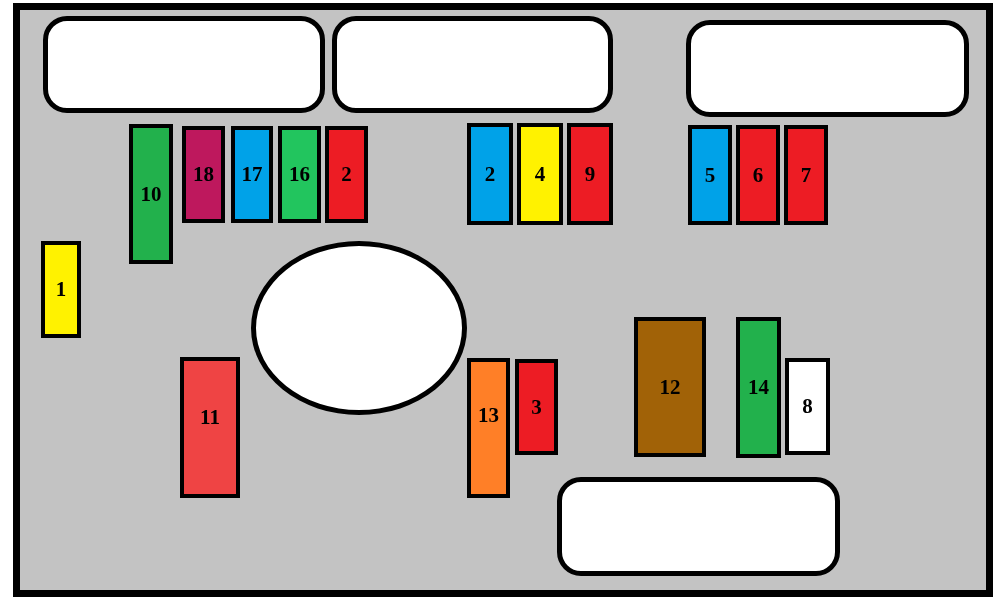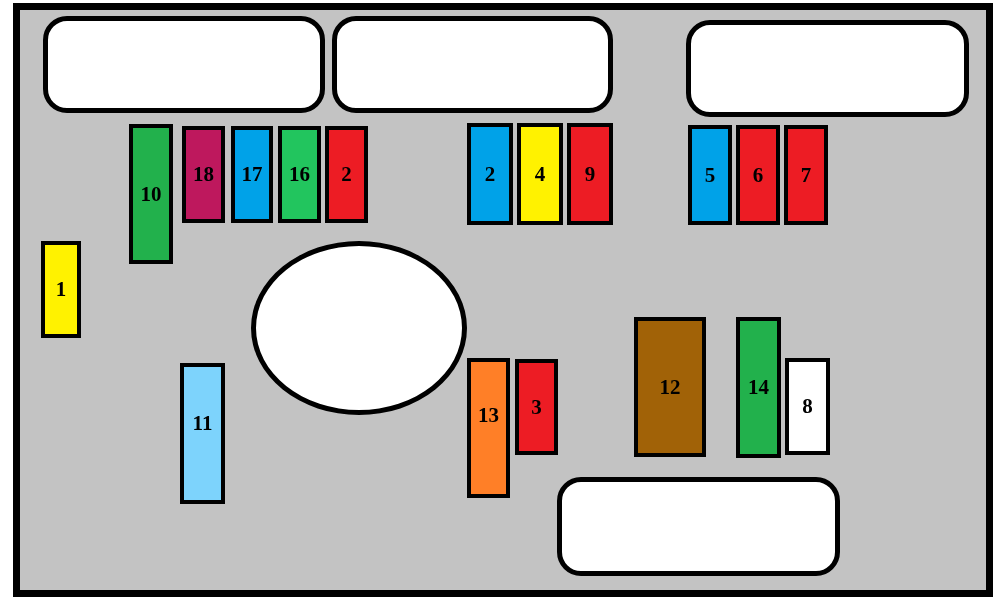--- a/index.html
+++ b/index.html
@@ -90,21 +90,21 @@
       </div>
       <div class="fuse" style="position: absolute; left: 688px; top: 125px; width: 44px; height: 100px; background: rgb(0, 162, 232);">
         <span class="fuse-label">5</span>
       </div>
       <div class="fuse" style="position: absolute; left: 736px; top: 125px; width: 44px; height: 100px; background: rgb(237, 28, 36);">
         <span class="fuse-label">6</span>
       </div>
       <div class="fuse" style="position: absolute; left: 784px; top: 125px; width: 44px; height: 100px; background: rgb(237, 28, 36);">
         <span class="fuse-label">7</span>
       </div>
-      <div class="fuse" style="position: absolute; left: 180px; top: 357px; width: 45px; height: 141px; background: #7dd3fc; margin-top: 6px;">
+      <div class="fuse" style="position: absolute; left: 180px; top: 357px; width: 60px; height: 141px; background: #ef4444;">
         <span class="fuse-label" style="transform: translateY(-10px);">11</span>
       </div>
       <div class="fuse" style="position: absolute; left: 467px; top: 358px; width: 43px; height: 140px; background: rgb(255, 127, 39);">
         <span class="fuse-label" style="transform: translateY(-13px);">13</span>
       </div>
       <div class="fuse" style="position: absolute; left: 515px; top: 359px; width: 43px; height: 96px; background: rgb(237, 28, 36);">
         <span class="fuse-label">3</span>
       </div>
       <div class="fuse" style="position: absolute; left: 634px; top: 317px; width: 72px; height: 140px; background: #a16207;">
         <span class="fuse-label">12</span>

